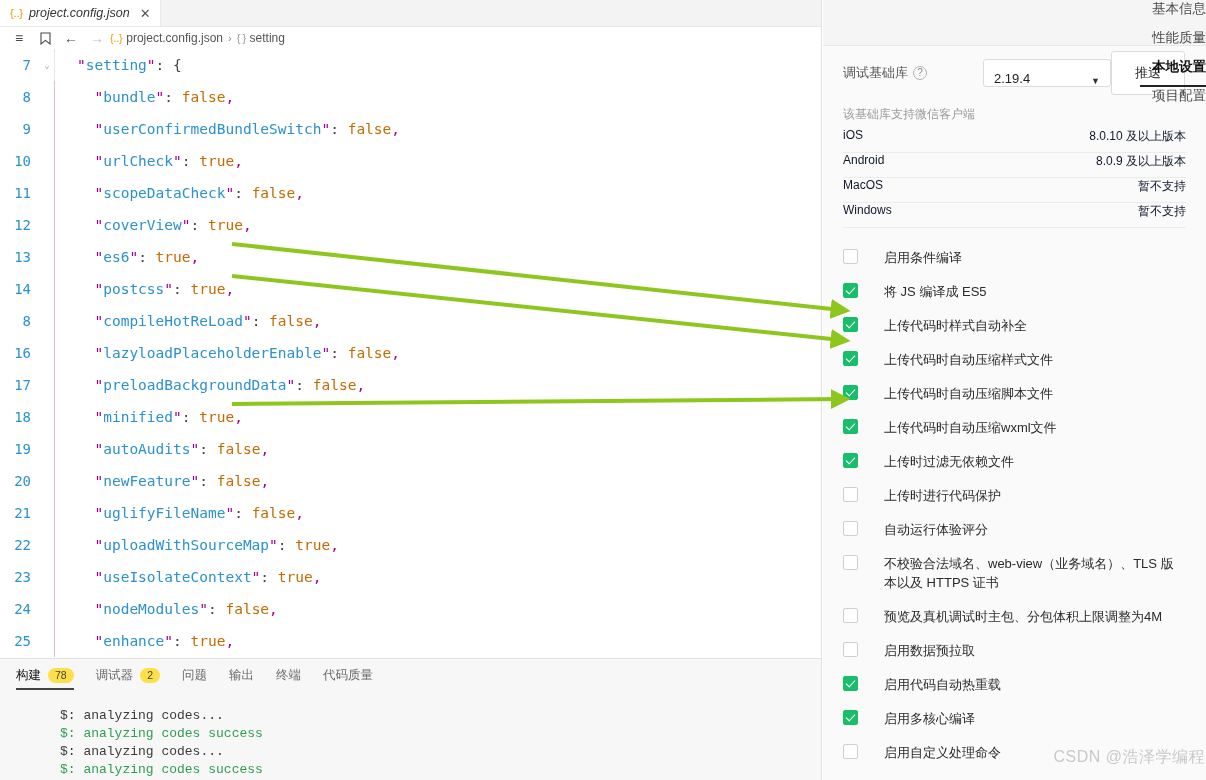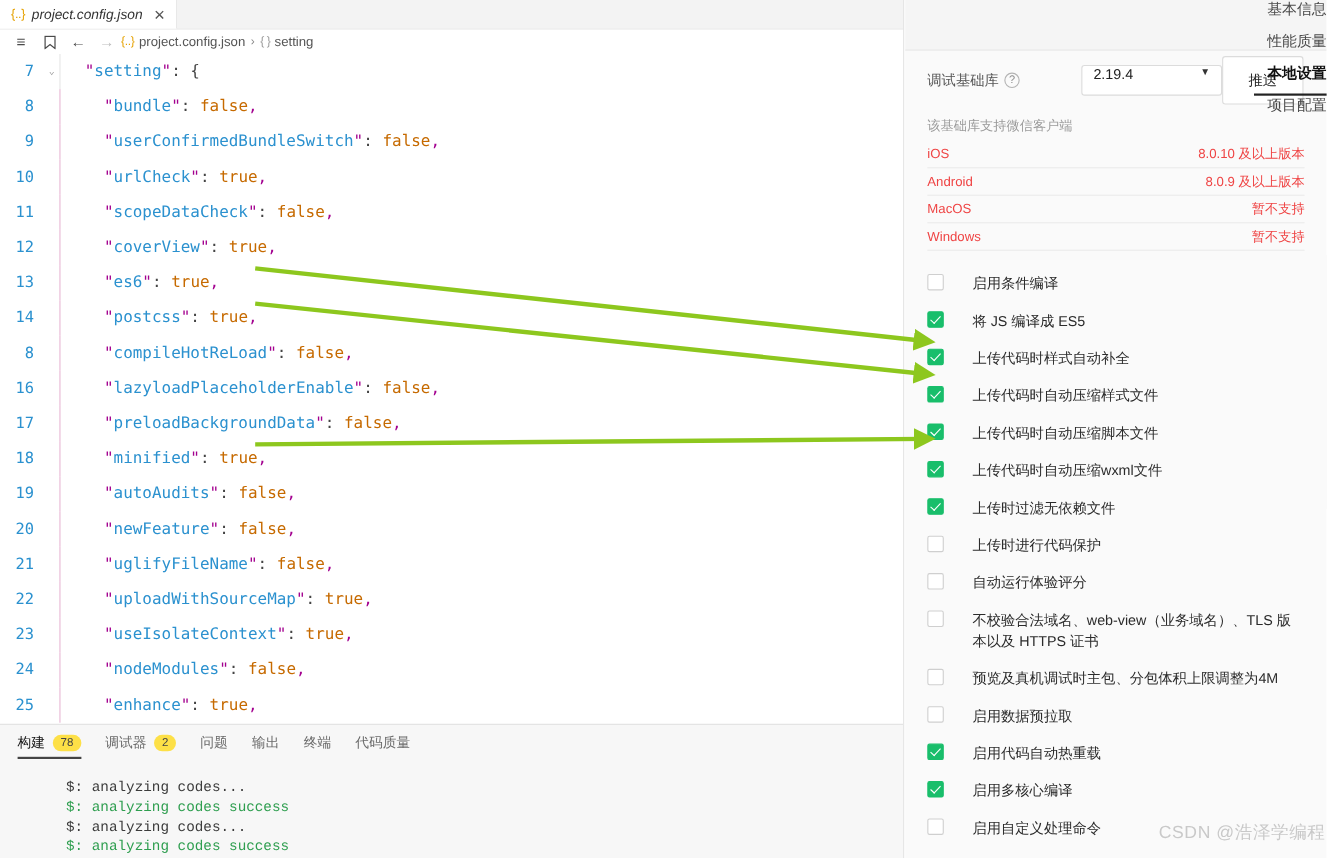--- a/index.html
+++ b/index.html
@@ -140,35 +140,35 @@
     flex: none; width: 140px;
   }
   .qmark {
     display: inline-flex; align-items: center; justify-content: center;
     width: 14px; height: 14px; border: 1px solid #b3b3b3; border-radius: 50%;
     font-size: 10px; color: #8a8a8a; line-height: 1;
   }
   .select-box {
     flex: none; width: 128px; height: 28px; background: #fff;
     border: 1px solid #dcdcdc; border-radius: 3px;
-    display: flex; align-items: flex-start; justify-content: space-between;
+    display: flex; align-items: flex-end; justify-content: space-between;
     padding: 0 10px; font-size: 13px; color: #222; cursor: pointer;
   }
   .caret { color: #333; font-size: 9px; }
   .push-btn {
     flex: none; width: 74px; height: 44px; background: #fff;
     border: 1px solid #dcdcdc; border-radius: 3px;
     display: flex; align-items: center; justify-content: center;
     font-size: 13px; color: #222; cursor: pointer; text-align: center;
   }
 
   .support-title { font-size: 12px; color: #9b9b9b; padding: 6px 0 5px; }
   .support-row {
-    display: flex; align-items: center; justify-content: space-between;
-    height: 25px; font-size: 12px; color: #ef4444;
+    display: flex; justify-content: space-between;
+    height: 25px; font-size: 12px; color: #0f172a;
     border-bottom: 1px solid #ececec;
   }
   .support-row:last-child { border-bottom: 1px solid #ececec; }
 
   .cb-list { padding-top: 20px; }
   .cb-row {
     display: flex; align-items: flex-start; gap: 26px;
     margin-bottom: 15px; cursor: pointer;
   }
   .cb-box {

